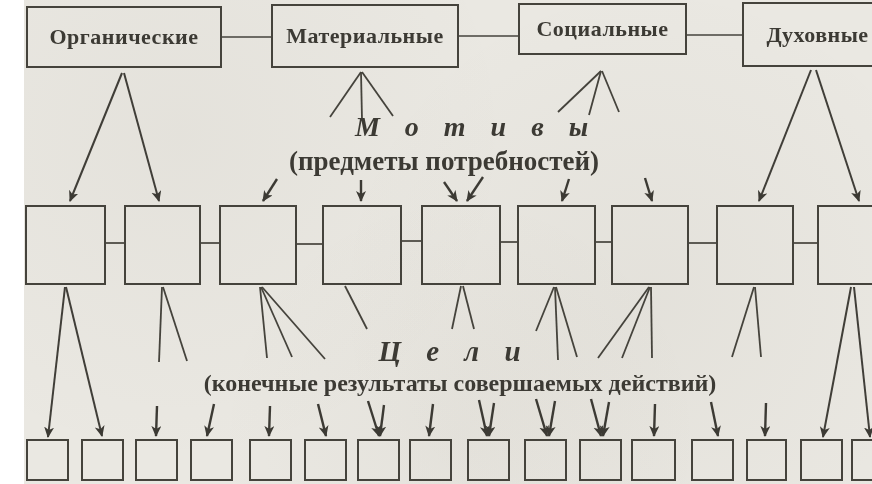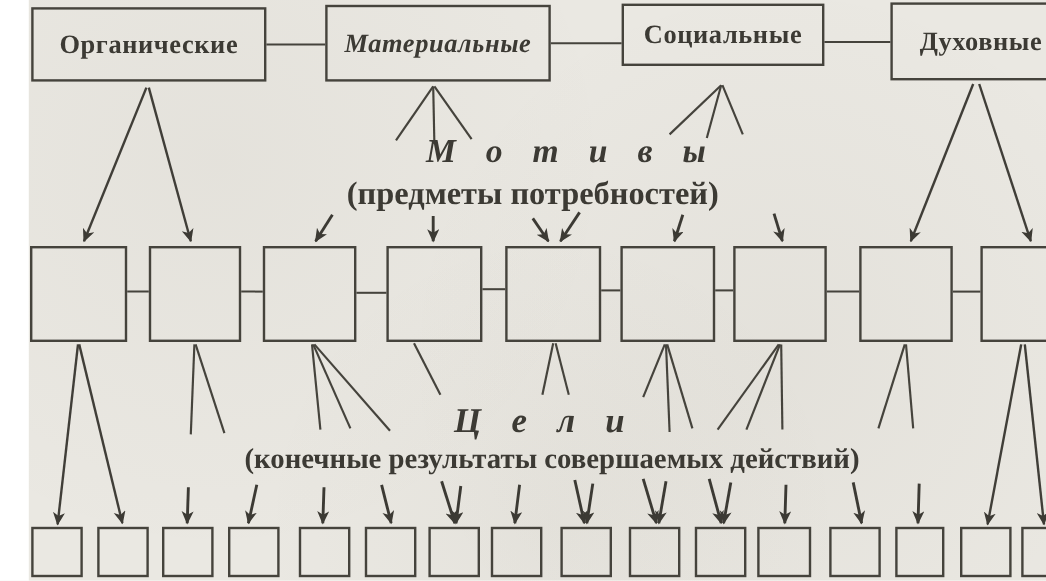--- a/index.html
+++ b/index.html
@@ -114,21 +114,21 @@
       <line class="stub" x1="585" y1="402" x2="579" y2="436" marker-end="url(#arrow)"></line>
       <line class="stub" x1="631" y1="404" x2="630" y2="436" marker-end="url(#arrow)"></line>
       <line class="stub" x1="687" y1="402" x2="694" y2="436" marker-end="url(#arrow)"></line>
       <line class="stub" x1="742" y1="403" x2="741" y2="436" marker-end="url(#arrow)"></line>
     </g>
   </svg>
 
   <div class="box tbox" style="left:2px; top:6px; width:196px; height:62px;">
     <span>Органические</span>
   </div>
-  <div class="box tbox" style="left:247px; top:4px; width:188px; height:64px;font-style:italic;">
+  <div class="box tbox" style="left:247px; top:4px; width:188px; height:64px;">
     <span>Материальные</span>
   </div>
   <div class="box tbox" style="left:494px; top:3px; width:169px; height:52px;">
     <span>Социальные</span>
   </div>
   <div class="box tbox" style="left:718px; top:2px; width:151px; height:65px;">
     <span>Духовные</span>
   </div>
 
   <div class="lbl lbl-motives-title">М о т и в ы</div>

